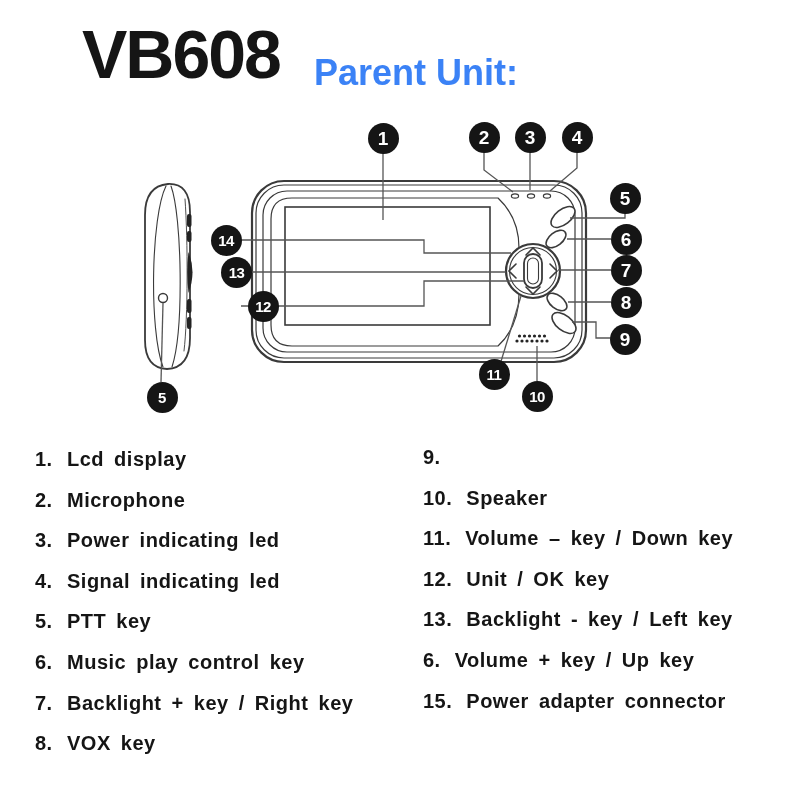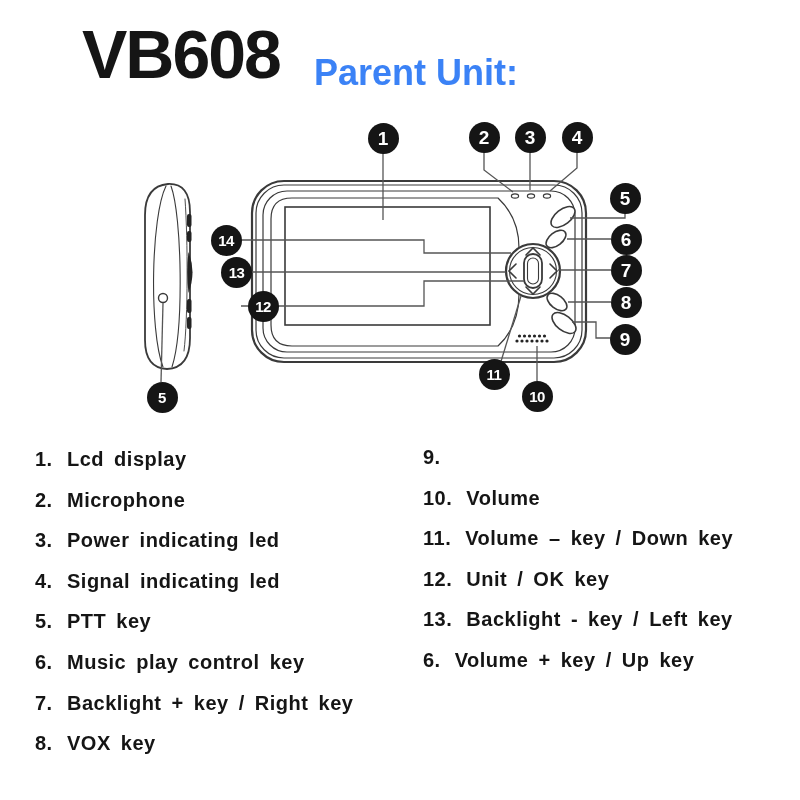--- a/index.html
+++ b/index.html
@@ -176,33 +176,37 @@
         <span class="lbl">VOX key</span>
       </li>
   </ul>
 
   <ul class="legend legend-right">
     <li>
         <span class="num">9.</span>
       </li>
     <li>
         <span class="num">10.</span>
-        <span class="lbl">Volume</span>
+        <span class="lbl">Speaker</span>
       </li>
     <li>
         <span class="num">11.</span>
         <span class="lbl">Volume – key / Down key</span>
       </li>
     <li>
         <span class="num">12.</span>
         <span class="lbl">Unit / OK key</span>
       </li>
     <li>
         <span class="num">13.</span>
         <span class="lbl">Backlight - key / Left key</span>
       </li>
     <li>
         <span class="num">6.</span>
         <span class="lbl">Volume + key / Up key</span>
       </li>
+    <li>
+        <span class="num">15.</span>
+        <span class="lbl">Power adapter connector</span>
+      </li>
   </ul>
 
 </div>
 
 </body></html>

